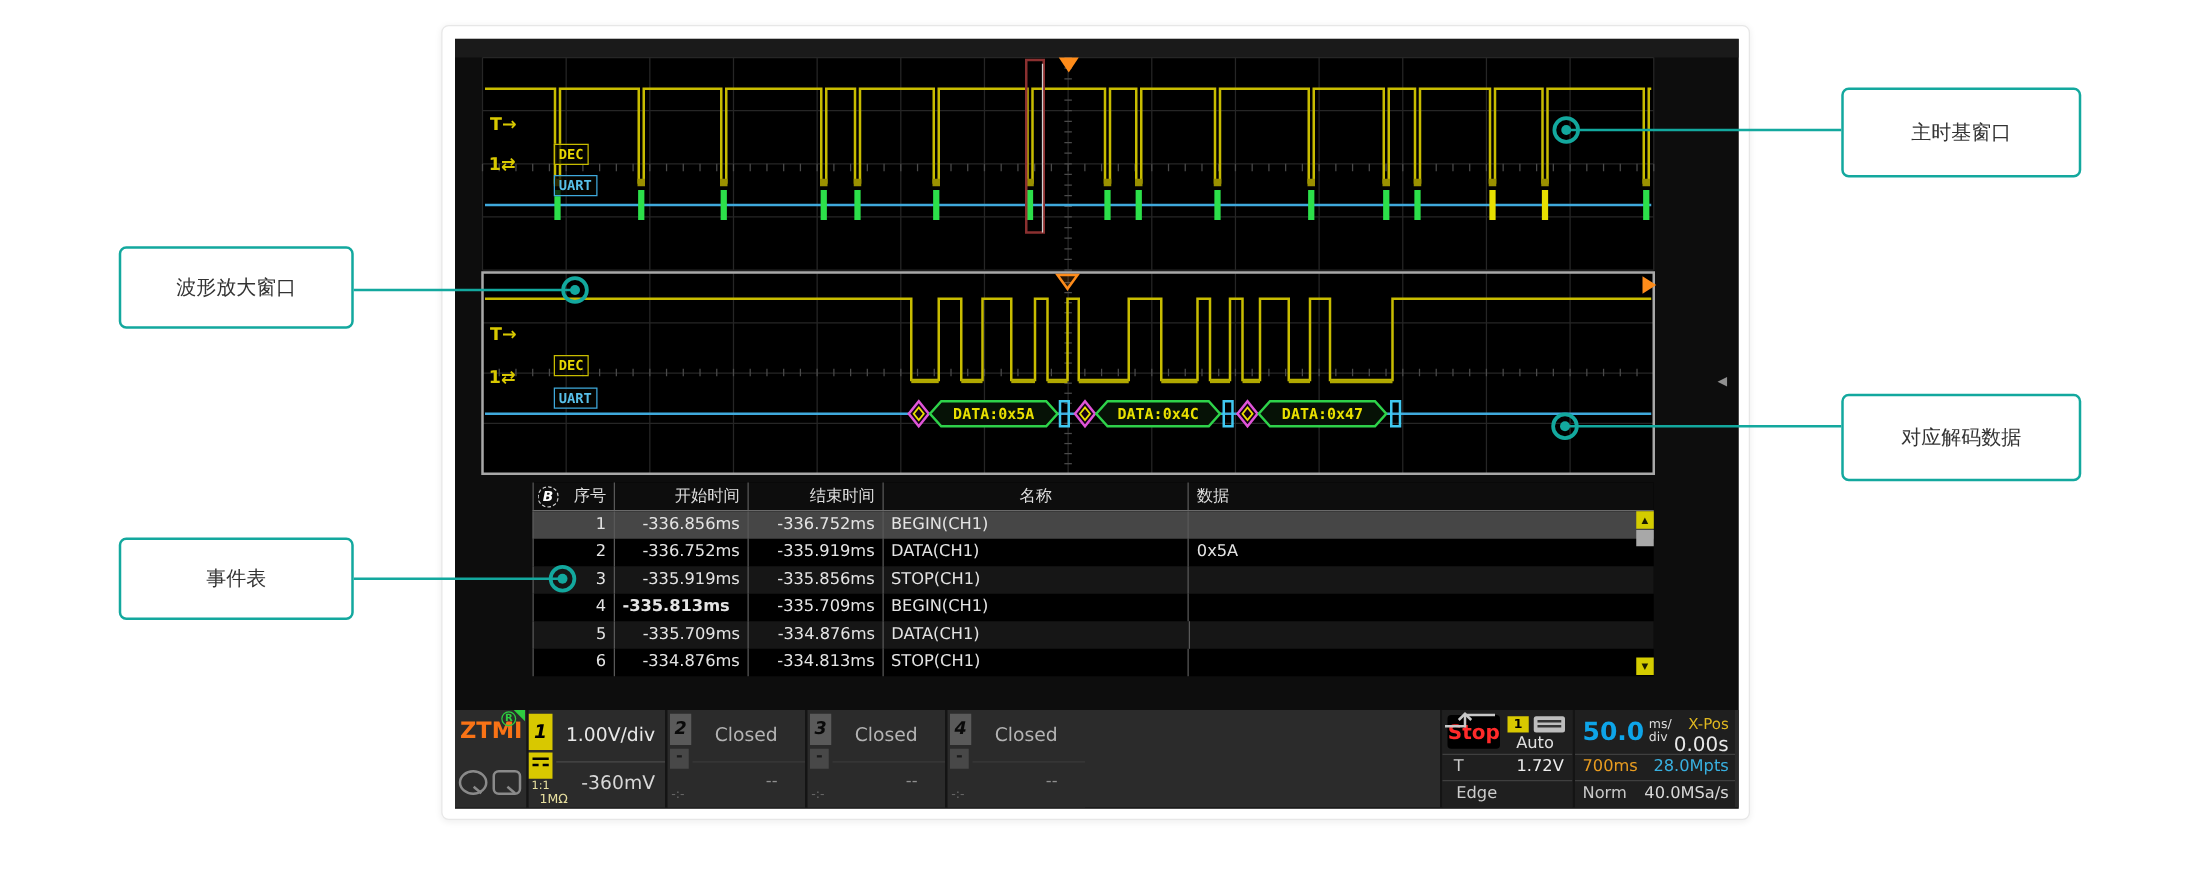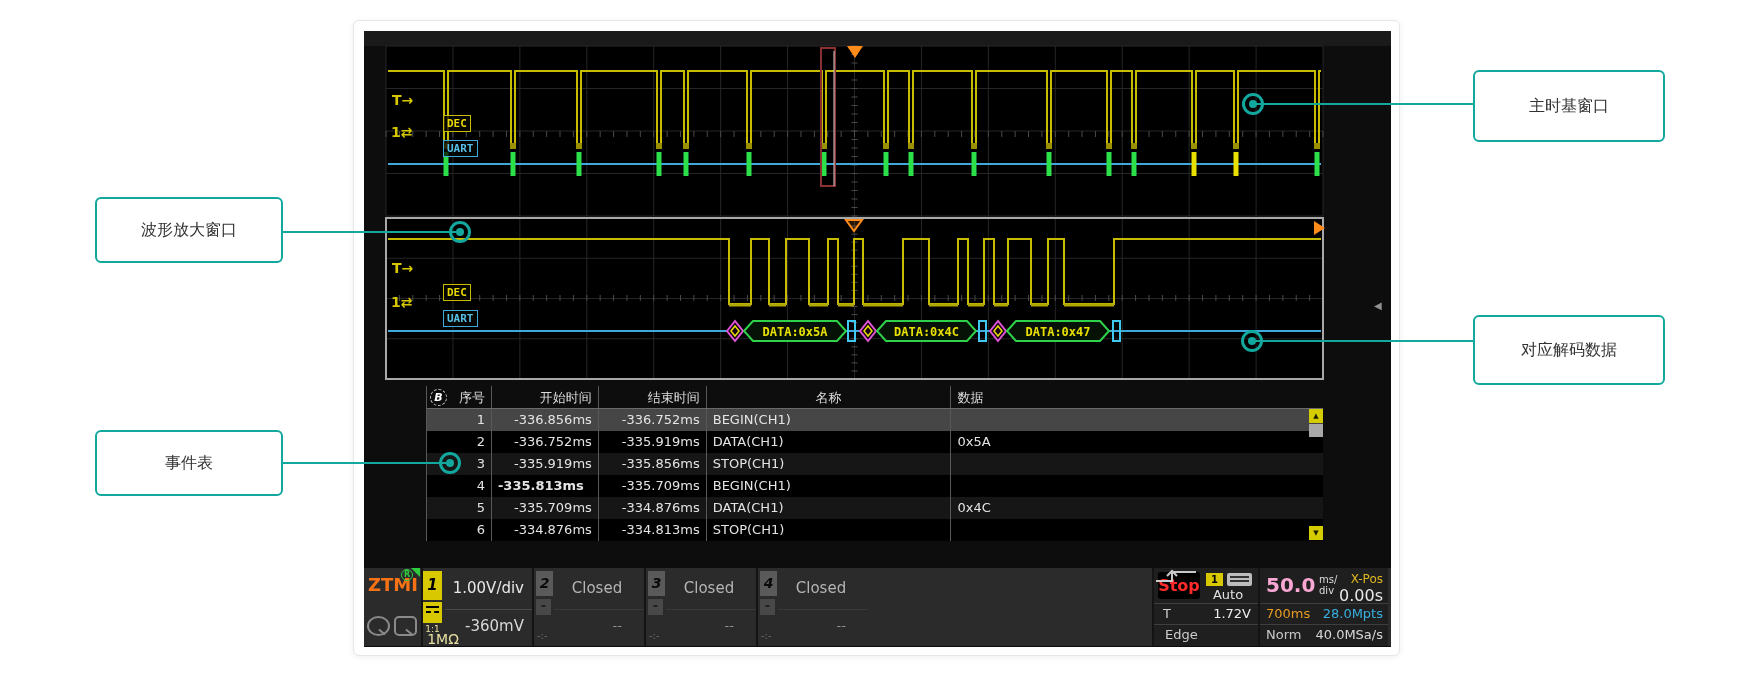--- a/index.html
+++ b/index.html
@@ -61,21 +61,21 @@
              background:#8a8a8a; transform:rotate(40deg); }
 
   .ch1badge { position:absolute; left:0; top:3px; width:19px; height:29px; background:#d8c800;
               color:#000; font:italic bold 15px/29px "DejaVu Sans",sans-serif; text-align:center; }
   .dcbadge { position:absolute; left:0; top:34px; width:19px; height:21px; background:#d8c800; padding:4px 3px; }
   .dcbadge .s { border-top:2px solid #000; margin-bottom:3px; }
   .dcbadge .d { border-top:2px dashed #000; }
   .probe { position:absolute; left:0; top:57px; width:19px; text-align:center;
            color:#e8e0a0; font-size:9px; line-height:9px; }
   .imp   { position:absolute; left:0; top:67px; width:40px; text-align:center;
-           color:#e8e0a0; font-size:14px; line-height:9px; }
+           color:#e8e0a0; font-size:10px; line-height:9px; }
   .chscale { position:absolute; left:22px; right:8px; top:11px; text-align:right;
              color:#e8e8e8; font-size:15px; }
   .chdiv { position:absolute; left:22px; right:0; top:41px; border-top:1px solid #4a4a4a; }
   .choffset { position:absolute; left:22px; right:8px; top:49px; text-align:right;
               color:#d8d8d8; font-size:15px; }
 
   .cbadge { position:absolute; left:2px; top:3px; width:17px; height:25px; background:#5a5a5a;
             color:#0a0a0a; font:italic bold 14px/25px "DejaVu Sans",sans-serif; text-align:center; }
   .cminus { position:absolute; left:2px; top:31px; width:15px; height:16px; background:#484848;
             color:#1a1a1a; font:bold 13px/14px "DejaVu Sans",sans-serif; text-align:center; }
@@ -93,21 +93,21 @@
   .busicon { position:absolute; left:73px; top:5px; width:25px; height:13px; background:#bdbdbd;
              border-radius:2px; padding:2px 3px; }
   .busicon i { display:block; border-top:2px solid #333; margin-top:2px; }
   .busicon i:first-child { margin-top:1px; }
   .tmode { position:absolute; left:50px; top:19px; width:48px; text-align:center; color:#e0e0e0; font-size:13px; }
   .tlab { position:absolute; left:9px; top:38px; color:#cccccc; font-size:13px; }
   .tlevel { position:absolute; right:7px; top:38px; color:#eeeeee; font-size:13px; }
   .ttype { position:absolute; left:11px; top:59px; color:#cccccc; font-size:13px; }
   .edgeicon { position:absolute; right:5px; top:58px; }
 
-  .tbscale { position:absolute; left:6px; top:5px; color:#f9a8d4; font-weight:bold; font-size:20px; }
+  .tbscale { position:absolute; left:6px; top:5px; color:#0ea5e9; font-weight:bold; font-size:20px; }
   .tbunit { position:absolute; left:59px; top:6px; color:#dddddd; font-size:10px; line-height:11px; }
   .xposlab { position:absolute; right:5px; top:4px; color:#e0b820; font-size:12px; }
   .xposval { position:absolute; right:5px; top:18px; color:#e8e8e8; font-size:16px; }
   .tbrange { position:absolute; left:6px; top:38px; color:#e89c20; font-size:13px; }
   .tbdepth { position:absolute; right:5px; top:38px; color:#38b0e0; font-size:13px; }
   .tbacq { position:absolute; left:6px; top:59px; color:#c8c8c8; font-size:13px; }
   .tbrate { position:absolute; right:5px; top:59px; color:#d8d8d8; font-size:13px; }
 
   
   .callout { position:absolute; background:#fff; border:2px solid #13a89e; border-radius:6px;
@@ -471,21 +471,20 @@
               <div class="ecell" style="width: 107px;  font-weight: bold;">-335.813ms</div>
               <div class="ecell" style="width: 108px; text-align: right;">-335.709ms</div>
               <div class="ecell" style="width: 245px; text-align: left;">BEGIN(CH1)</div>
               <div class="ecell last" style="width: 372px; text-align: left;"></div>
             </div>
             <div class="erow alt">
               <div class="ecell" style="width: 65px; text-align: right;">5</div>
               <div class="ecell" style="width: 107px; text-align: right;">-335.709ms</div>
               <div class="ecell" style="width: 108px; text-align: right;">-334.876ms</div>
               <div class="ecell" style="width: 245px; text-align: left;">DATA(CH1)</div>
-              <div class="ecell last" style="width: 372px; text-align: left;">0x4C</div>
             </div>
             <div class="erow">
               <div class="ecell" style="width: 65px; text-align: right;">6</div>
               <div class="ecell" style="width: 107px; text-align: right;">-334.876ms</div>
               <div class="ecell" style="width: 108px; text-align: right;">-334.813ms</div>
               <div class="ecell" style="width: 245px; text-align: left;">STOP(CH1)</div>
               <div class="ecell last" style="width: 372px; text-align: left;"></div>
             </div>
           </div>
         <div class="sbar">

